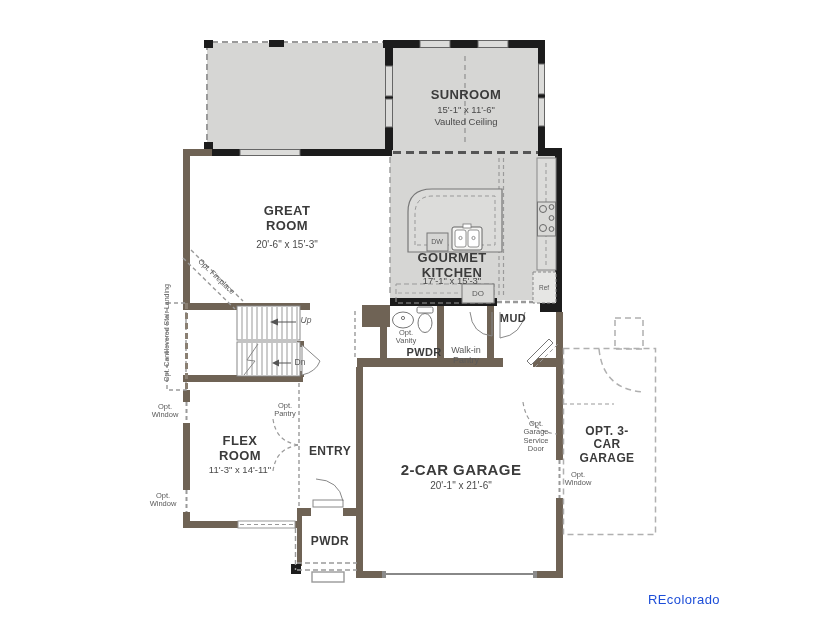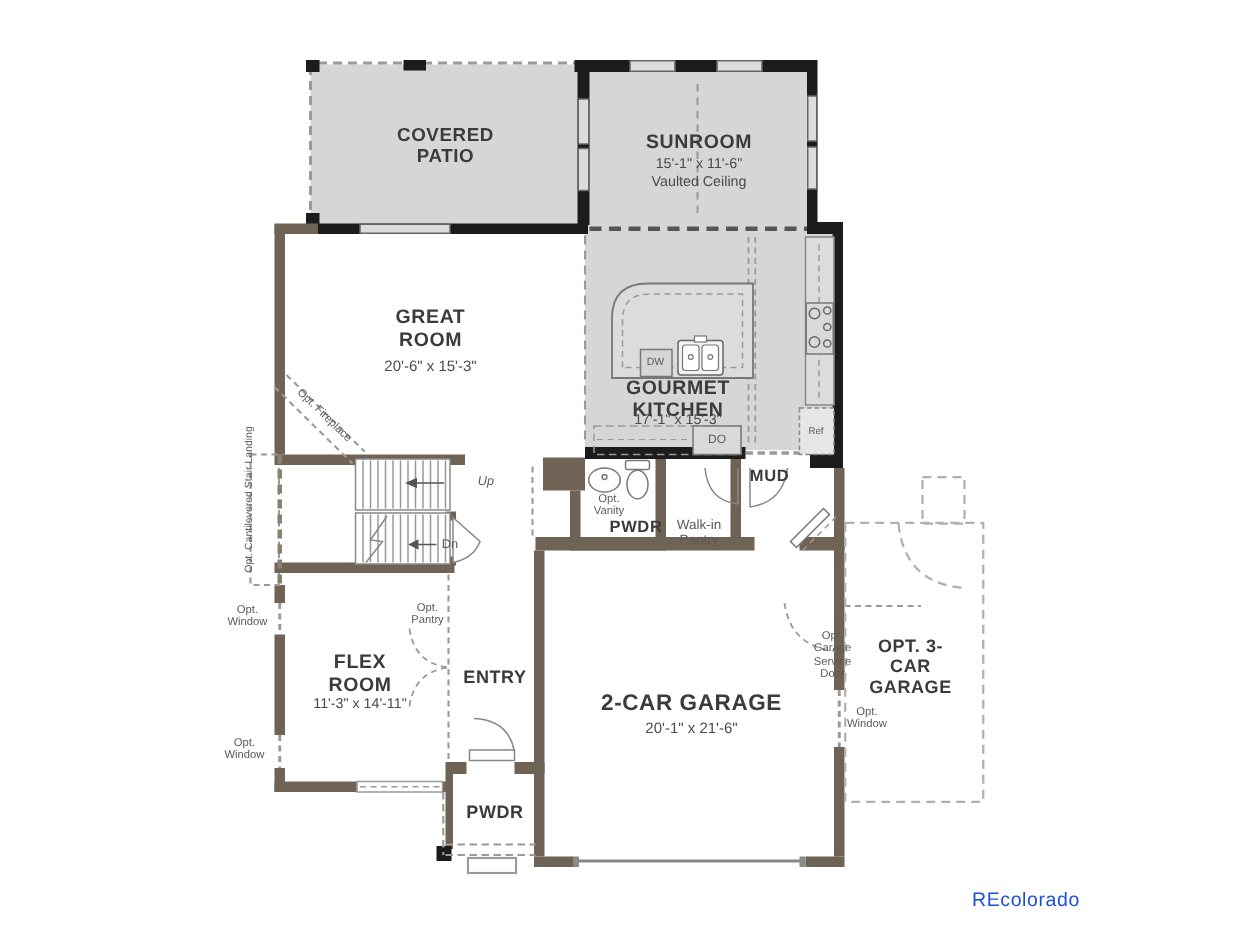--- a/index.html
+++ b/index.html
@@ -211,21 +211,20 @@
     <rect x="533" y="571" width="4" height="7" fill="#8a8a8a"></rect>
   </g>
 
   <g fill="none" stroke="#b0b0b0" stroke-width="1.5" stroke-dasharray="6,4">
     <rect x="563.5" y="348.5" width="92" height="186"></rect>
     <rect x="615" y="318" width="28" height="31"></rect>
     <path d="M599 349 Q603 389 643 392"></path>
   </g>
 </svg>
 
-  <div class="lbl room" style="left:297px;top:97px;width:92px;font-size:12.5px;">COVERED PATIO</div>
 
   <div class="lbl room" style="left:466px;top:95px;font-size:13px;white-space:nowrap;">SUNROOM</div>
   <div class="lbl dims" style="left:466px;top:110px;font-size:9.5px;">15'-1" x 11'-6"</div>
   <div class="lbl dims" style="left:466px;top:122px;font-size:9.5px;">Vaulted Ceiling</div>
 
   <div class="lbl room" style="left:287px;top:219px;width:80px;font-size:13px;">GREAT ROOM</div>
   <div class="lbl dims" style="left:287px;top:245px;font-size:10px;">20'-6" x 15'-3"</div>
 
   <div class="lbl room" style="left:452px;top:266px;width:105px;font-size:13px;">GOURMET KITCHEN</div>
   <div class="lbl dims" style="left:452px;top:281px;font-size:9.5px;">17'-1" x 15'-3"</div>
@@ -247,23 +246,23 @@
 
   <div class="lbl small rot-d" style="left:216px;top:277px;font-size:7.5px;">Opt. Fireplace</div>
   <div class="lbl small rot-l" style="left:167px;top:333px;font-size:7px;">Opt. Cantilevered Stair Landing</div>
 
   <div class="lbl small" style="left:165px;top:411px;width:40px;font-size:7.5px;">Opt. Window</div>
   <div class="lbl small" style="left:163px;top:500px;width:40px;font-size:7.5px;">Opt. Window</div>
   <div class="lbl small" style="left:578px;top:479px;width:40px;font-size:7.5px;">Opt. Window</div>
 
   <div class="lbl small" style="left:285px;top:410px;width:34px;font-size:7.5px;">Opt. Pantry</div>
   <div class="lbl small" style="left:406px;top:337px;width:36px;font-size:7.5px;">Opt. Vanity</div>
-  <div class="lbl small" style="left:555px;top:437px;width:40px;font-size:7.5px;">Opt. Garage Service Door</div>
-
-  <div class="lbl small" style="left:324px;top:321px;font-size:8.5px;font-style:italic;">Up</div>
+  <div class="lbl small" style="left:536px;top:437px;width:40px;font-size:7.5px;">Opt. Garage Service Door</div>
+
+  <div class="lbl small" style="left:306px;top:321px;font-size:8.5px;font-style:italic;">Up</div>
   <div class="lbl small" style="left:300px;top:363px;font-size:8.5px;">Dn</div>
 
   <div class="lbl small" style="left:437px;top:242px;font-size:7px;">DW</div>
   <div class="lbl small" style="left:478px;top:294px;font-size:8px;">DO</div>
   <div class="lbl small" style="left:544px;top:288px;font-size:6.5px;">Ref</div>
 
   <div class="watermark" style="left:648px;top:592px;">REcolorado</div>
 </div>
 
 </body></html>

